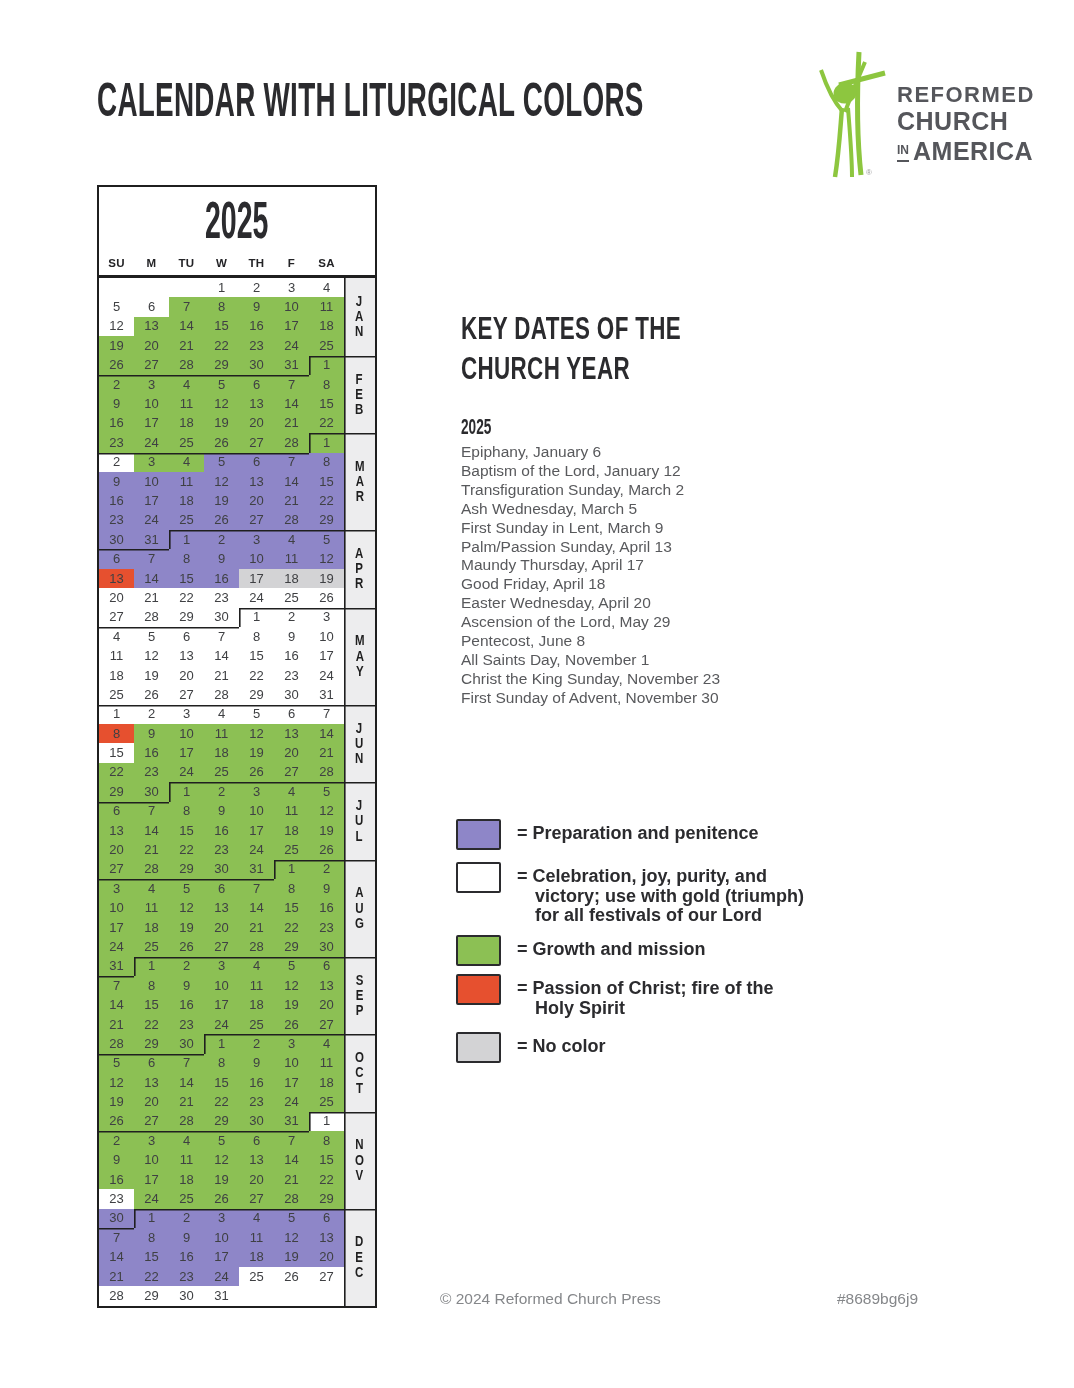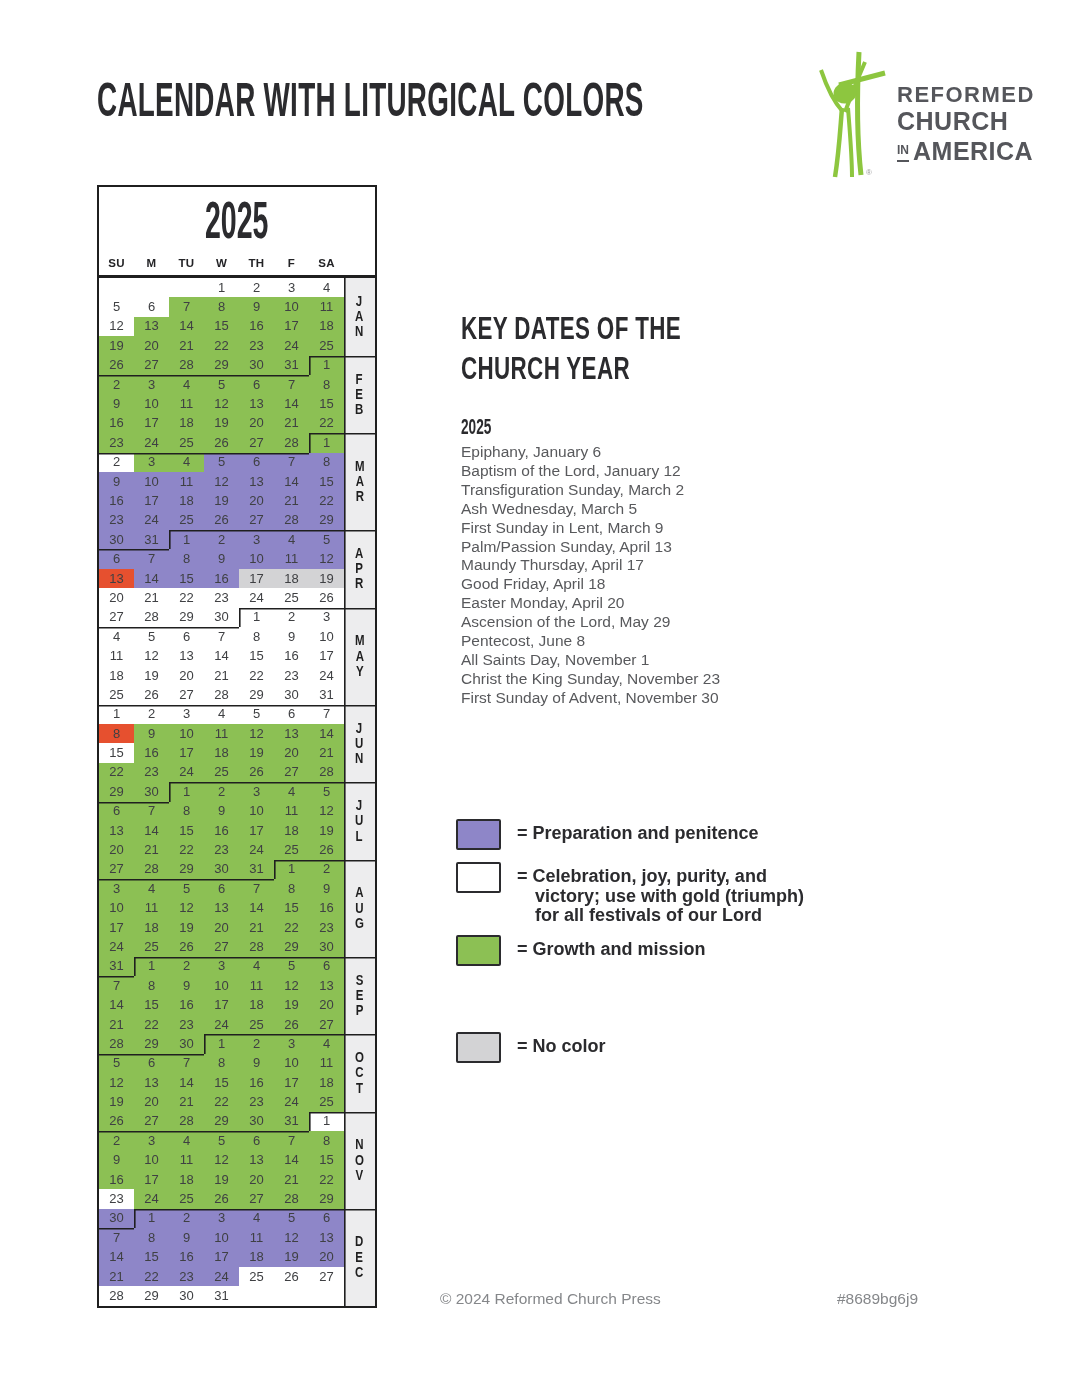--- a/index.html
+++ b/index.html
@@ -555,21 +555,21 @@
     <div class="kd-year">2025</div>
     <div class="kd-list">
         <div class="kd-item">Epiphany, January 6</div>
         <div class="kd-item">Baptism of the Lord, January 12</div>
         <div class="kd-item">Transfiguration Sunday, March 2</div>
         <div class="kd-item">Ash Wednesday, March 5</div>
         <div class="kd-item">First Sunday in Lent, March 9</div>
         <div class="kd-item">Palm/Passion Sunday, April 13</div>
         <div class="kd-item">Maundy Thursday, April 17</div>
         <div class="kd-item">Good Friday, April 18</div>
-        <div class="kd-item">Easter Monday, April 20</div>
+        <div class="kd-item">Easter Wednesday, April 20</div>
         <div class="kd-item">Ascension of the Lord, May 29</div>
         <div class="kd-item">Pentecost, June 8</div>
         <div class="kd-item">All Saints Day, November 1</div>
         <div class="kd-item">Christ the King Sunday, November 23</div>
         <div class="kd-item">First Sunday of Advent, November 30</div>
       </div>
   </div>
 
   <div class="legend">
       <div class="legend-item li-0">
@@ -579,20 +579,25 @@
       <div class="legend-item li-1">
         <div class="legend-swatch" style="background: rgb(255, 255, 255);"></div>
         <div class="legend-text">= Celebration, joy, purity, and
 victory; use with gold (triumph)
 for all festivals of our Lord</div>
       </div>
       <div class="legend-item li-2">
         <div class="legend-swatch" style="background: rgb(140, 192, 84);"></div>
         <div class="legend-text">= Growth and mission</div>
       </div>
+      <div class="legend-item li-3">
+        <div class="legend-swatch" style="background: rgb(230, 80, 47);"></div>
+        <div class="legend-text">= Passion of Christ; fire of the
+Holy Spirit</div>
+      </div>
       <div class="legend-item li-4">
         <div class="legend-swatch" style="background: rgb(211, 211, 213);"></div>
         <div class="legend-text">= No color</div>
       </div>
     </div>
 
   <span class="footer-left">© 2024 Reformed Church Press</span>
   <span class="footer-right">#8689bg6j9</span>
 
 </div>

